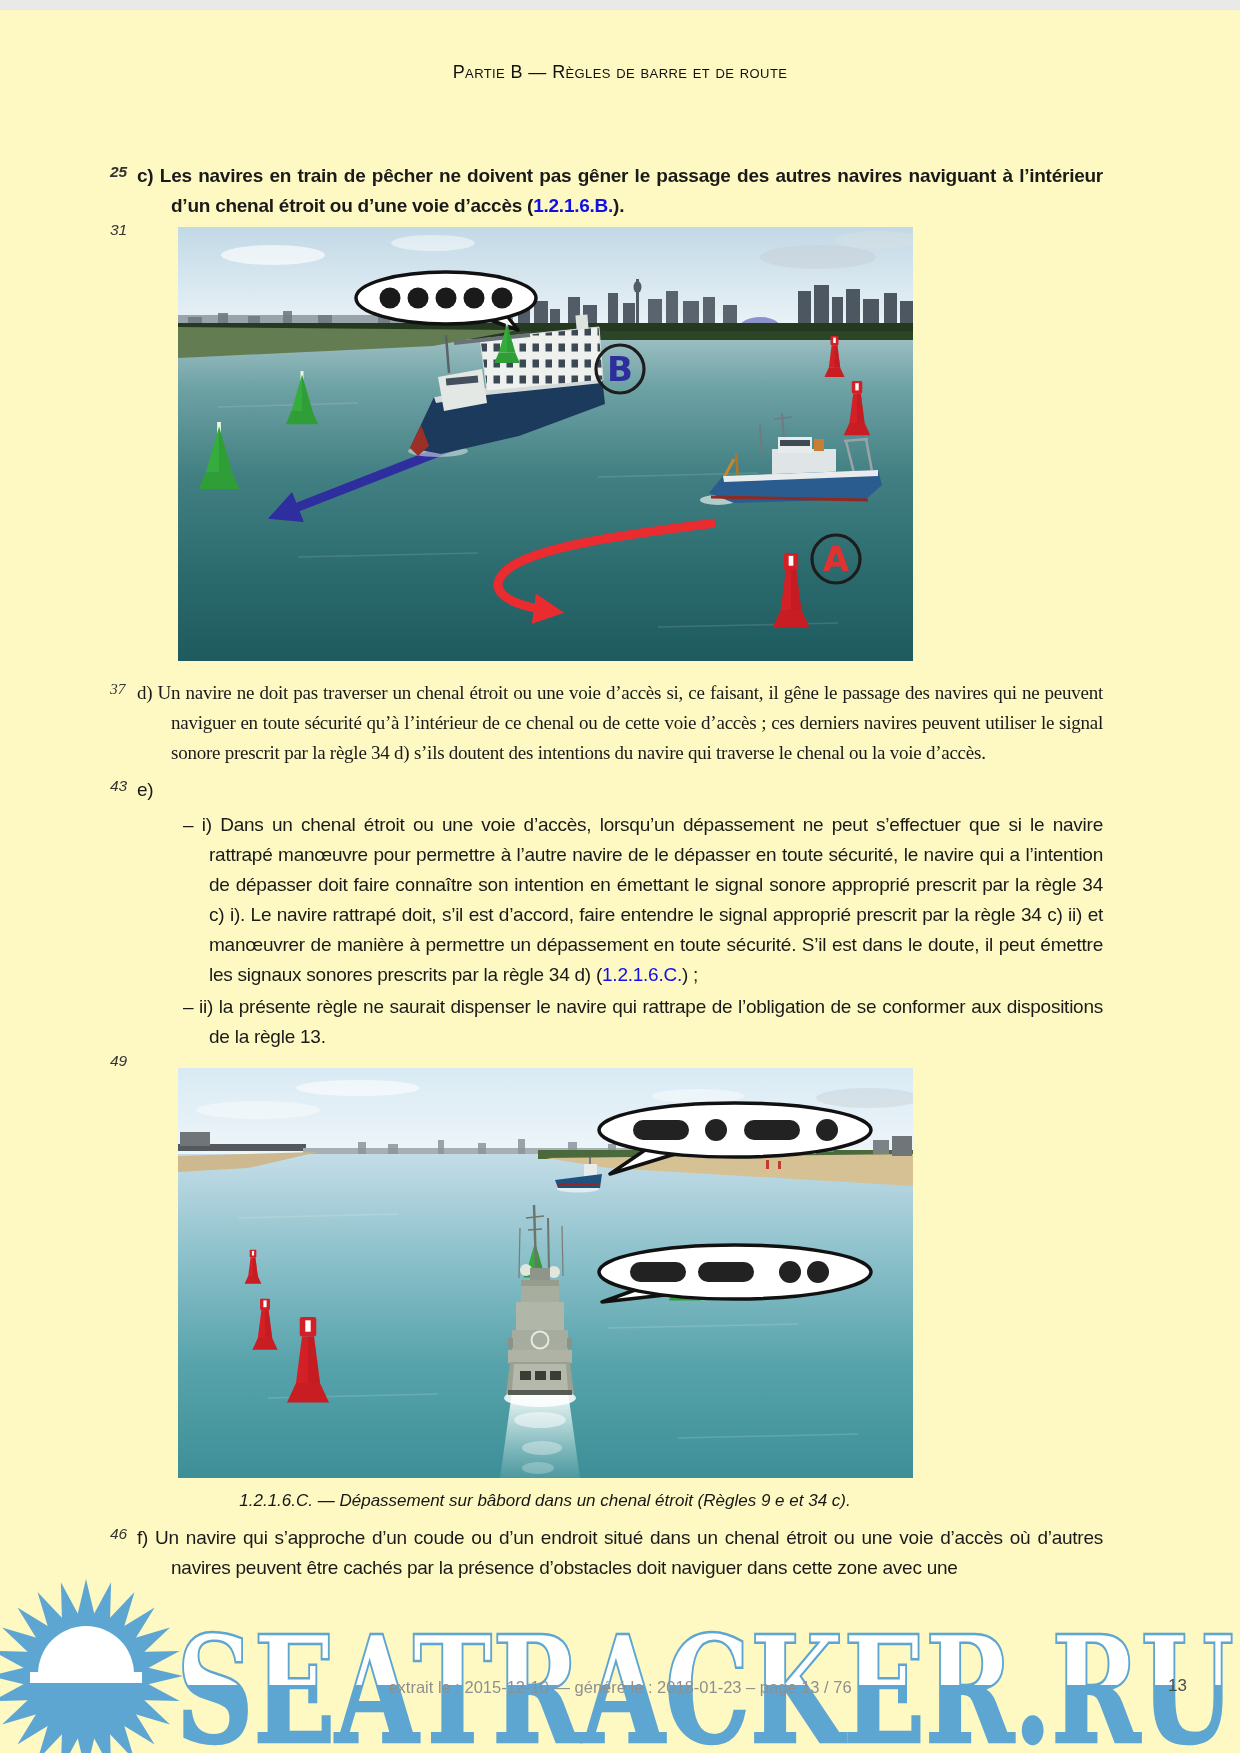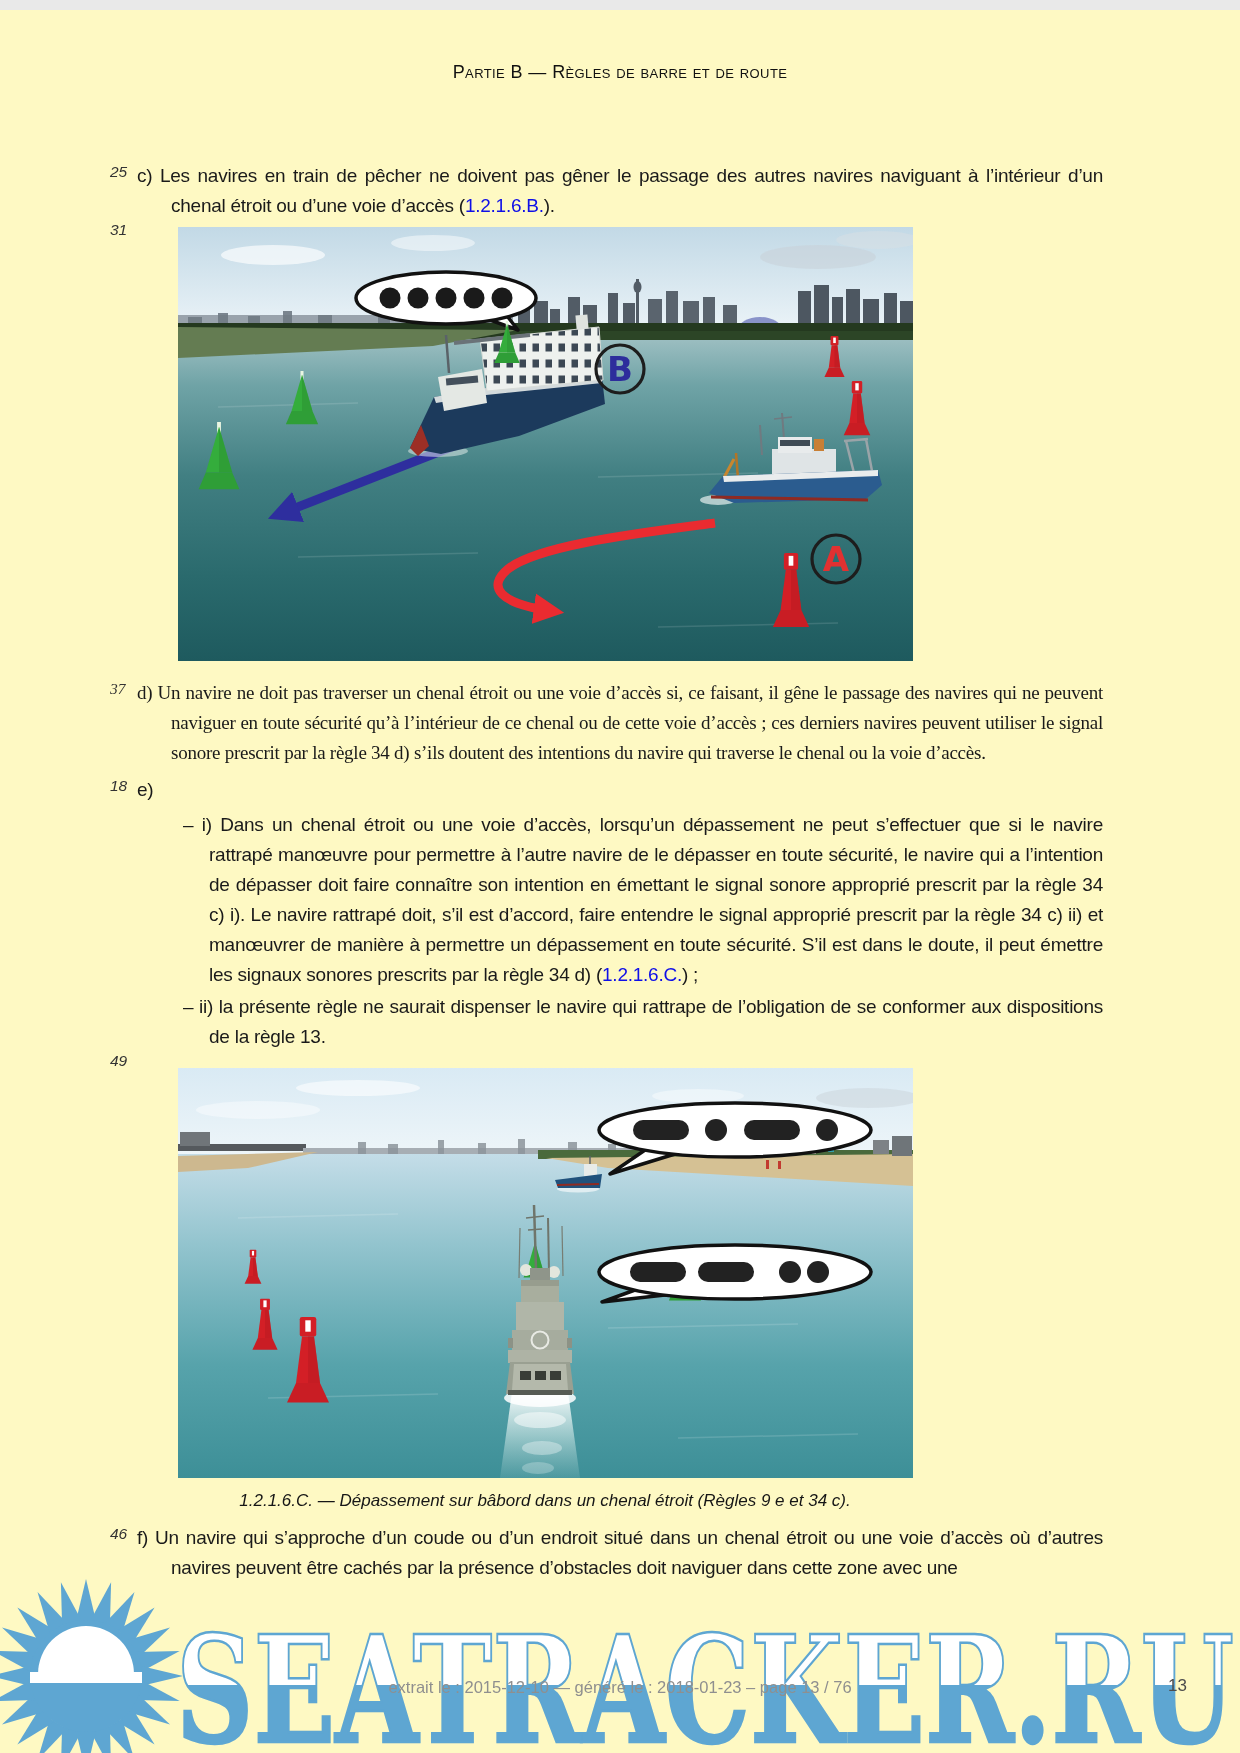--- a/index.html
+++ b/index.html
@@ -8,21 +8,21 @@
   .content{position:absolute;left:137px;top:0;width:966px;padding-top:1px;}
   .doc-header{margin-top:51px;text-align:center;font-size:18px;letter-spacing:.4px;
         font-variant:small-caps;color:#111;}
   p.body{font-size:19px;line-height:30px;letter-spacing:-0.25px;text-align:justify;margin:0;}
   .row{position:relative;}
   .mnum{position:absolute;left:-27px;top:2px;font-style:italic;font-size:15.5px;color:#333;
         letter-spacing:0;}
   .hang{padding-left:34px;text-indent:-34px;}
   .sub{padding-left:72px;text-indent:-26px;}
   a.ref{color:#0f0fe8;text-decoration:none;cursor:pointer;}
-  .p-c{margin-top:78px;}
+  .p-c{margin-top:78px;font-weight:bold;}
   .fig1row{margin-top:6px;}
   .fig2row{margin-top:16px;}
   .figbox{margin-left:41px;width:735px;display:block;}
   .figbox svg{display:block;}
   .cap{width:920px;margin-left:-52px;text-align:center;font-style:italic;font-size:17px;
        line-height:22px;color:#161616;}
   .cap1{margin-top:9px;}
   .cap2{margin-top:12px;}
   .p-d{margin-top:17px;font-family:Liberation Serif, serif;}
   .p-e{margin-top:7px;}
@@ -242,21 +242,21 @@
       </div>
     </div>
 
 
     <div class="row p-d">
       <span class="mnum">37</span>
       <p class="body hang">d) Un navire ne doit pas traverser un chenal étroit ou une voie d’accès si, ce faisant, il gêne le passage des navires qui ne peuvent naviguer en toute sécurité qu’à l’intérieur de ce chenal ou de cette voie d’accès ; ces derniers navires peuvent utiliser le signal sonore prescrit par la règle 34 d) s’ils doutent des intentions du navire qui traverse le chenal ou la voie d’accès.</p>
     </div>
 
     <div class="row p-e">
-      <span class="mnum">18</span>
+      <span class="mnum">43</span>
       <p class="body">e)</p>
     </div>
 
     <div class="row sub-i">
       <p class="body sub"><span>– i) Dans un chenal étroit ou une voie d’accès, lorsqu’un dépassement ne peut s’effectuer que si le navire rattrapé manœuvre pour permettre à l’autre navire de le dépasser en toute sécurité, le navire qui a l’intention de dépasser doit faire connaître son intention en émettant le signal sonore approprié prescrit par la règle 34 c) i). Le navire rattrapé doit, s’il est d’accord, faire entendre le signal approprié prescrit par la règle 34 c) ii) et manœuvrer de manière à permettre un dépassement en toute sécurité. S’il est dans le doute, il peut émettre les signaux sonores prescrits par la règle 34 d) (</span><a class="ref">1.2.1.6.C.</a><span>) ;</span></p>
     </div>
 
     <div class="row sub-ii">
       <p class="body sub">– ii) la présente règle ne saurait dispenser le navire qui rattrape de l’obligation de se conformer aux dispositions de la règle 13.</p>
     </div>

